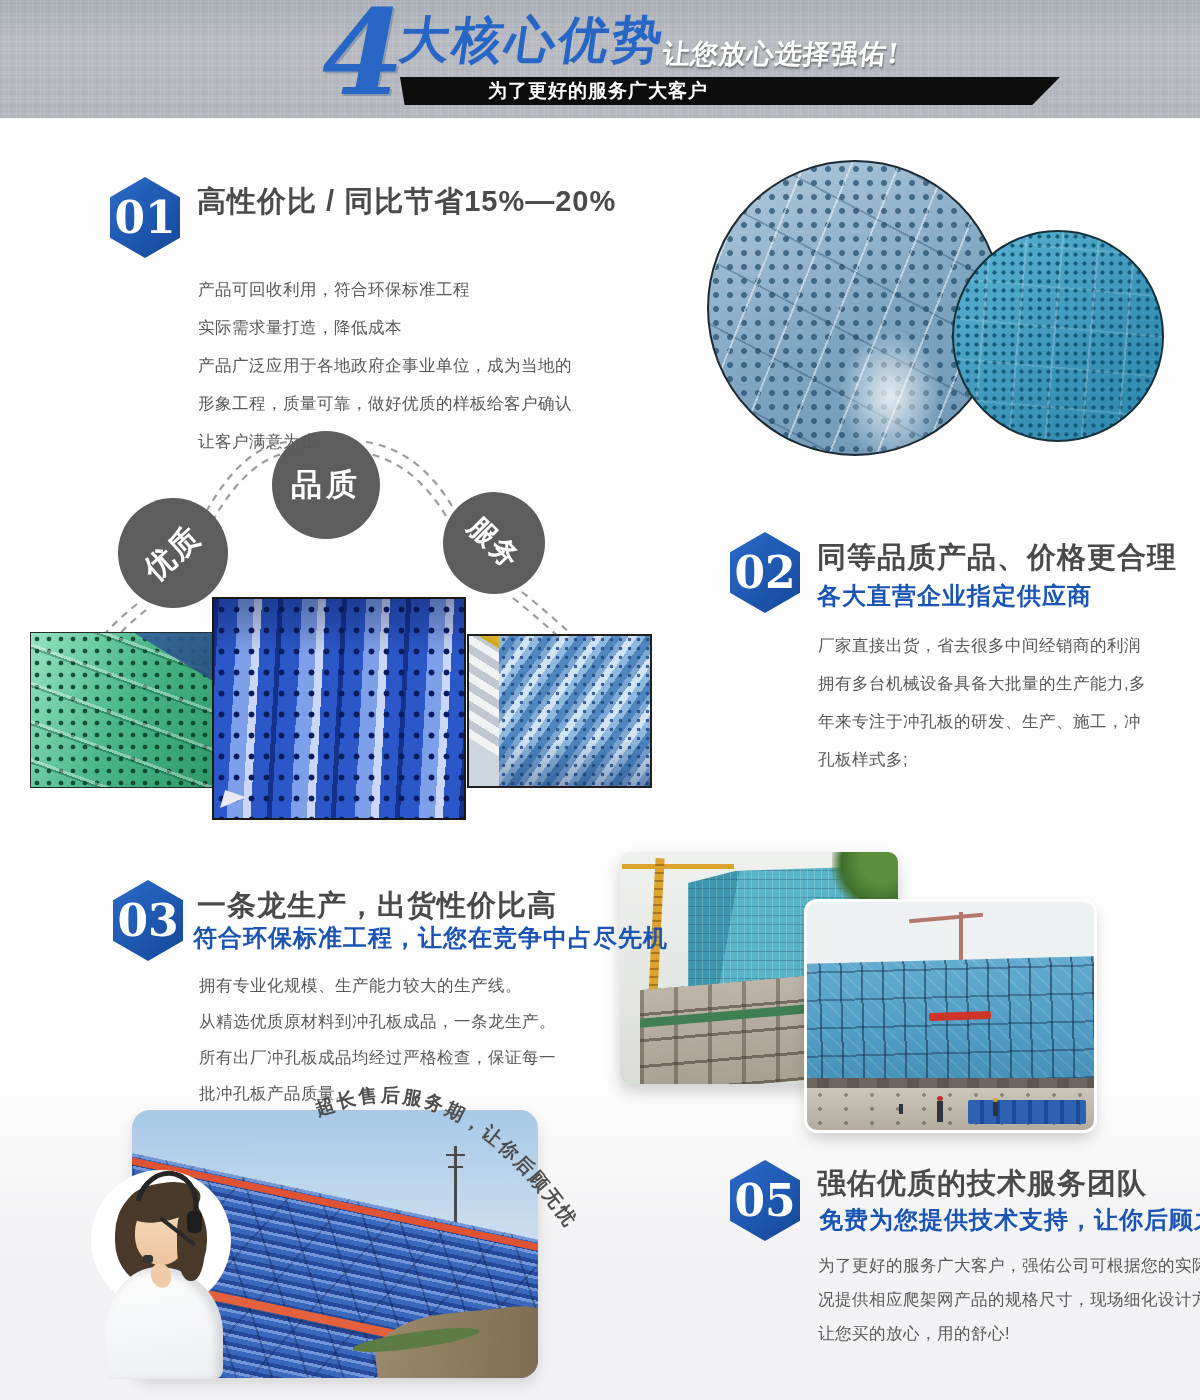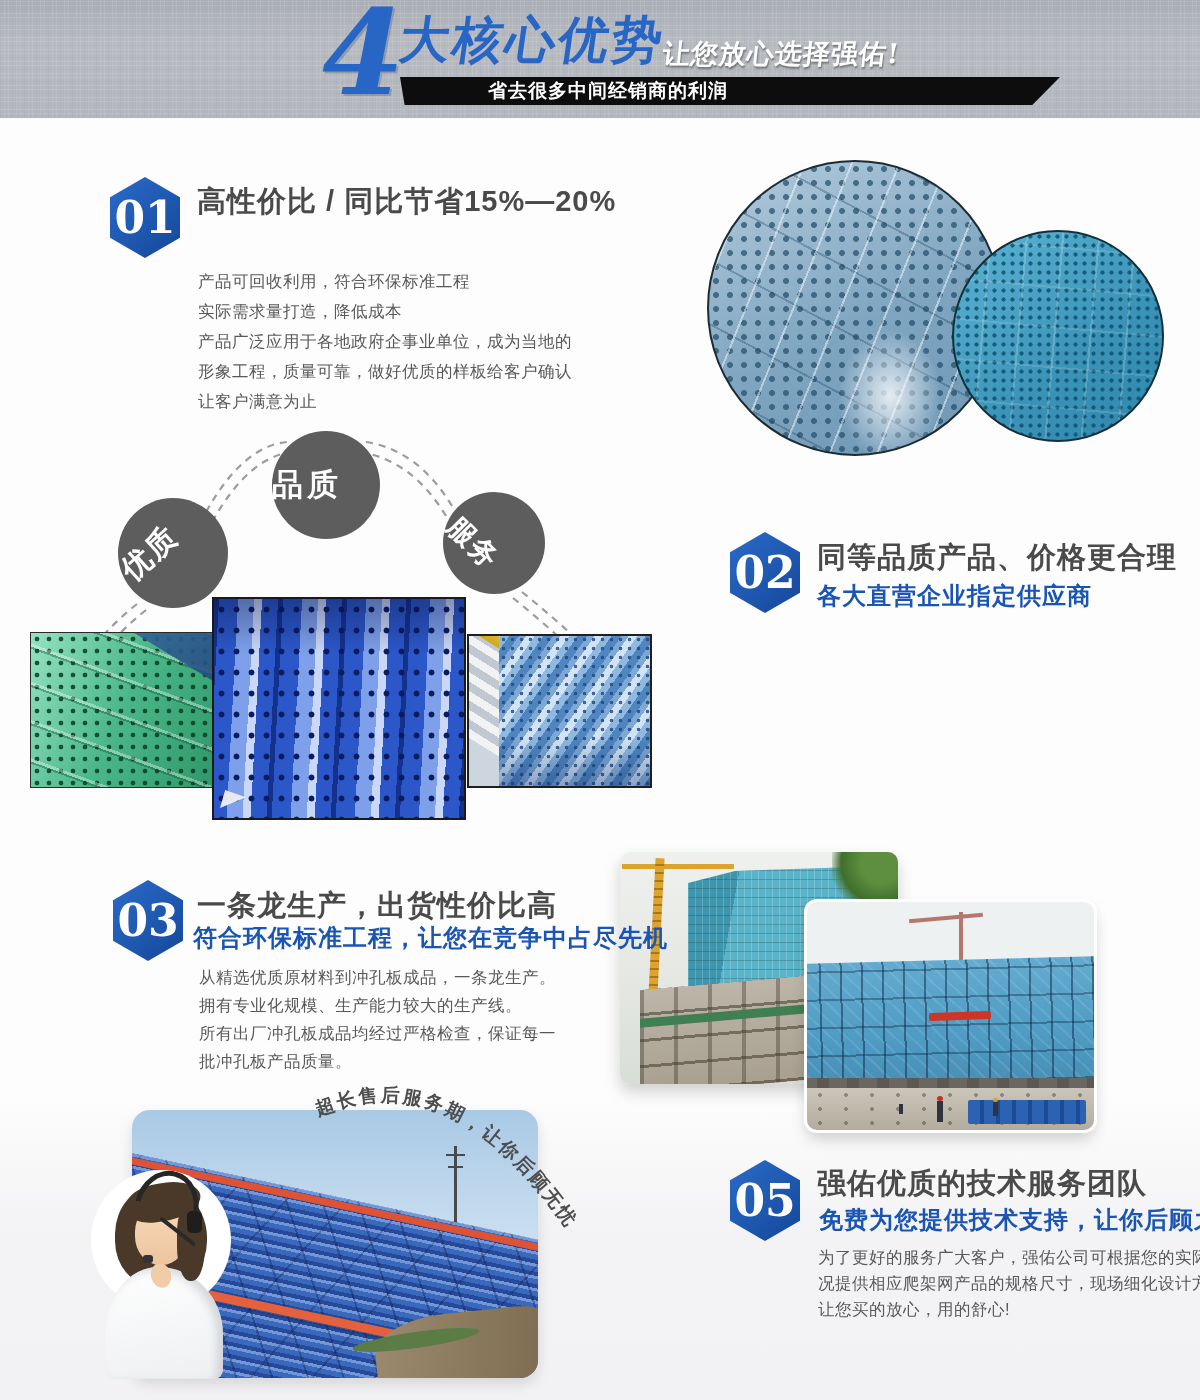--- a/index.html
+++ b/index.html
@@ -34,21 +34,21 @@
   .hex { position:absolute; width:70px; height:81px;
     clip-path:polygon(50% 0,100% 25%,100% 75%,50% 100%,0 75%,0 25%);
     background:linear-gradient(135deg,#2a6bc9 0%,#1b52a8 70%,#154693 100%);
     color:#fff; display:flex; align-items:center; justify-content:center;
     font-family:"DejaVu Serif",serif; font-size:44px; font-weight:bold; z-index:5; }
   .adv-title { position:absolute; font-size:29px; font-weight:bold; color:#4a4a4a;
     letter-spacing:1px; white-space:nowrap; z-index:5; }
   .adv-sub { position:absolute; font-family:"DejaVu Serif",serif; font-size:24px; font-weight:bold;
     color:#1a55b4; letter-spacing:1px; white-space:nowrap; z-index:5; }
   .adv-body { position:absolute; z-index:5; }
-  .adv-body p { font-size:16.5px; color:#595959; letter-spacing:.5px; white-space:nowrap; }
+  .adv-body p { font-size:16.5px; color:#595959; letter-spacing:.5px; white-space:nowrap;margin-top:8px; }
   .lh30 p { line-height:30px; } .lh28 p { line-height:28px; } .lh26 p { line-height:26px; }
 
   
   .circle-photo { position:absolute; border-radius:50%; }
   .circle-large { left:707px; top:160px; width:296px; height:296px; border:2px solid #1d2b34; z-index:2;
     background:
       radial-gradient(ellipse at 62% 80%, rgba(255,255,255,.8), transparent 20%),
       repeating-linear-gradient(112deg, rgba(255,255,255,.45) 0 2px, transparent 2px 44px),
       repeating-linear-gradient(28deg, rgba(25,60,90,.30) 0 2px, transparent 2px 57px),
       radial-gradient(circle, rgba(38,82,112,.75) 2.6px, transparent 3.3px),
@@ -57,21 +57,21 @@
   .circle-small { left:952px; top:230px; width:212px; height:212px; border:2px solid #143038; z-index:3;
     background:
       repeating-linear-gradient(95deg, rgba(255,255,255,.18) 0 2px, transparent 2px 36px),
       repeating-linear-gradient(5deg, rgba(255,255,255,.12) 0 2px, transparent 2px 40px),
       radial-gradient(circle, rgba(12,82,112,.85) 1.8px, transparent 2.4px),
       linear-gradient(140deg,#5db4d4 0%,#3b93b8 60%,#2f86ac 100%);
     background-size:auto,auto,9px 9px,auto; }
 
   
   .badge { position:absolute; border-radius:50%; background:#5d5d5d; color:#fff;
-    display:flex; align-items:center; justify-content:flex-start; font-weight:bold; z-index:4; }
+    display:flex; align-items:center; justify-content:center; font-weight:bold; z-index:4; }
   .badge-premium { left:118px; top:498px; width:110px; height:110px; font-size:30px; letter-spacing:2px; }
   .badge-premium span { transform:rotate(-42deg); }
   .badge-quality { left:272px; top:431px; width:108px; height:108px; font-size:31px; letter-spacing:4px; }
   .badge-service { left:443px; top:492px; width:102px; height:102px; font-size:28px; letter-spacing:2px; }
   .badge-service span { transform:rotate(45deg); }
 
   svg.connectors { position:absolute; left:0; top:0; z-index:1; pointer-events:none; }
   svg.arcsvg { position:absolute; left:0; top:0; z-index:6; pointer-events:none; }
 
   
@@ -202,21 +202,21 @@
 </head>
 <body>
 
 <div class="page">
 
   <div class="header-band"></div>
   <div class="big-number">4</div>
   <div class="header-title">大核心优势</div>
   <div class="header-tagline">让您放心选择强佑!</div>
   <div class="company-band">
-    <span>省去很多中间经销商的利润</span>
+    <span>为了更好的服务广大客户</span>
   </div>
 
   <svg class="connectors" width="1200" height="1400" viewBox="0 0 1200 1400">
     <g fill="none" stroke="#9c9c9c" stroke-width="2.2" stroke-dasharray="7 6">
       <path d="M 206 512 Q 243 446 287 442"></path>
       <path d="M 206 512 Q 243 446 287 442" transform="translate(6,10)"></path>
       <path d="M 366 442 Q 418 450 452 506"></path>
       <path d="M 366 442 Q 418 450 452 506" transform="translate(-6,10)"></path>
       <path d="M 137 604 Q 108 627 90 652"></path>
       <path d="M 137 604 Q 108 627 90 652" transform="translate(9,6)"></path>
@@ -252,27 +252,33 @@
   <div class="img-center"></div>
   <div class="img-stack">
     <div class="slats"></div>
     <div class="yellow"></div>
     <div class="waves"></div>
   </div>
 
   <div class="hex" style="left:730px;top:532px">02</div>
   <div class="adv-title" style="left:817px;top:538px">同等品质产品、价格更合理</div>
   <div class="adv-sub" style="left:817px;top:580px">各大直营企业指定供应商</div>
+  <div class="adv-body lh30" style="left:818px;top:622px">
+    <p>厂家直接出货，省去很多中间经销商的利润</p>
+    <p>拥有多台机械设备具备大批量的生产能力,多</p>
+    <p>年来专注于冲孔板的研发、生产、施工，冲</p>
+    <p>孔板样式多;</p>
+  </div>
 
   <div class="hex" style="left:113px;top:880px">03</div>
   <div class="adv-title" style="left:197px;top:886px">一条龙生产，出货性价比高</div>
   <div class="adv-sub" style="left:193px;top:922px">符合环保标准工程，让您在竞争中占尽先机</div>
   <div class="adv-body lh28" style="left:199px;top:963px">
+    <p>拥有专业化规模、生产能力较大的生产线。</p>
     <p>从精选优质原材料到冲孔板成品，一条龙生产。</p>
-    <p>拥有专业化规模、生产能力较大的生产线。</p>
     <p>所有出厂冲孔板成品均经过严格检查，保证每一</p>
     <p>批冲孔板产品质量。</p>
   </div>
 
   <div class="photo photo-building">
     <div class="pb-crane-jib"></div>
     <div class="pb-crane-mast"></div>
     <div class="pb-bldg"></div>
     <div class="pb-floors"></div>
     <div class="pb-green"></div>

